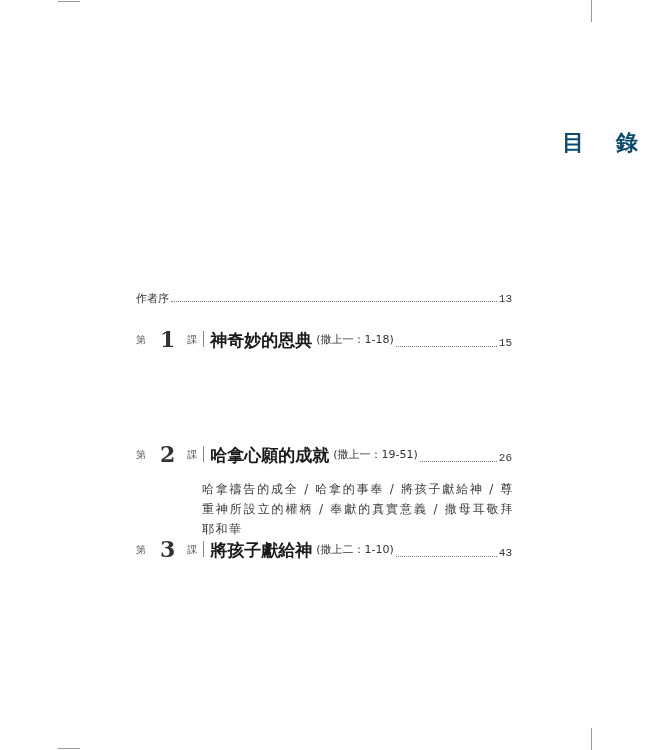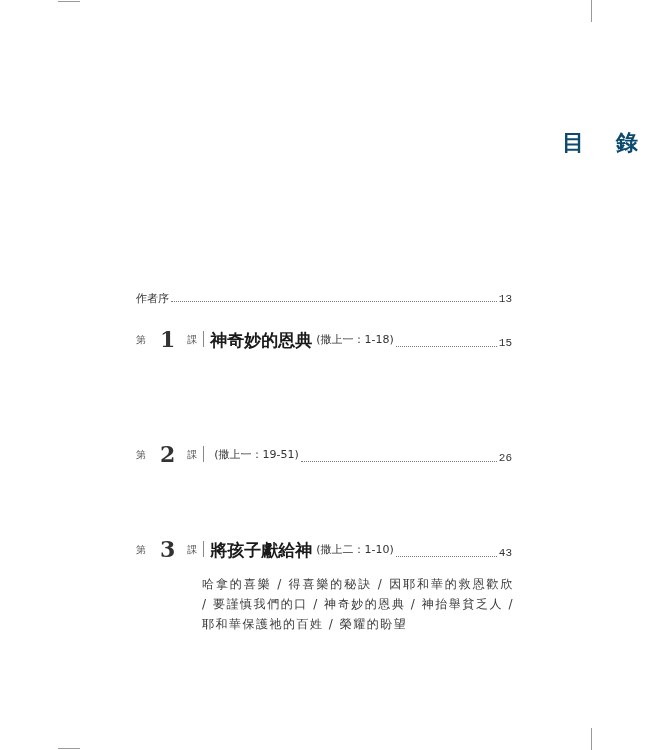--- a/index.html
+++ b/index.html
@@ -124,31 +124,32 @@
     <span class="page-num">15</span>
   </div>
 </div>
 
 <div class="toc chapter ch2">
   <div class="row">
     <span class="ch-di">第</span>
     <span class="ch-num">2</span>
     <span class="ch-ke">課</span>
     <span class="ch-bar"></span>
+    <span class="ch-title">哈拿心願的成就</span>
     <span class="ch-ref">(撒上一：19-51)</span>
     <span class="leader"></span>
     <span class="page-num">26</span>
   </div>
+  <div class="summary">哈拿禱告的成全 / 哈拿的事奉 / 將孩子獻給神 / 尊重神所設立的權柄 / 奉獻的真實意義 / 撒母耳敬拜耶和華</div>
 </div>
 
 <div class="toc chapter ch3">
   <div class="row">
     <span class="ch-di">第</span>
     <span class="ch-num">3</span>
     <span class="ch-ke">課</span>
     <span class="ch-bar"></span>
     <span class="ch-title">將孩子獻給神</span>
     <span class="ch-ref">(撒上二：1-10)</span>
     <span class="leader"></span>
     <span class="page-num">43</span>
   </div>
-  <div class="summary">哈拿的喜樂 / 得喜樂的秘訣 / 因耶和華的救恩歡欣 / 要謹慎我們的口 / 神奇妙的恩典 / 神抬舉貧乏人 / 耶和華保護祂的百姓 / 榮耀的盼望</div>
 </div>
 
 </body></html>

